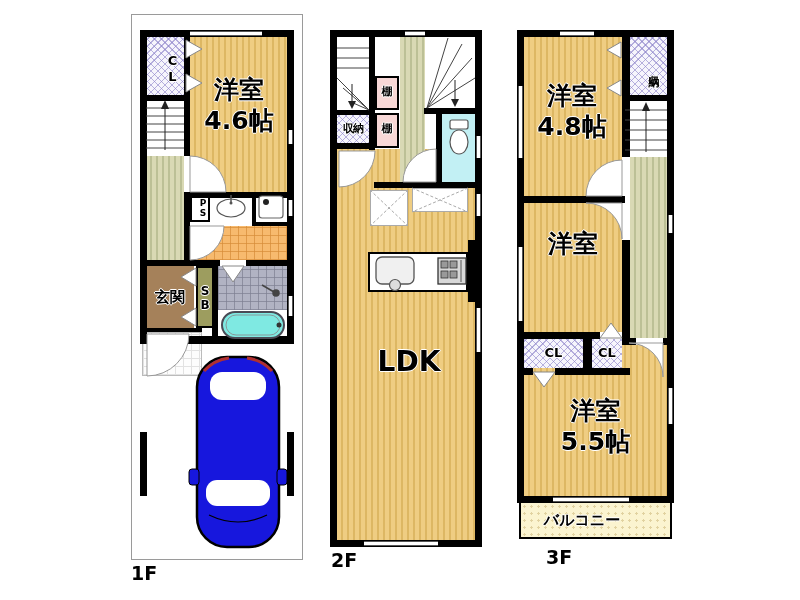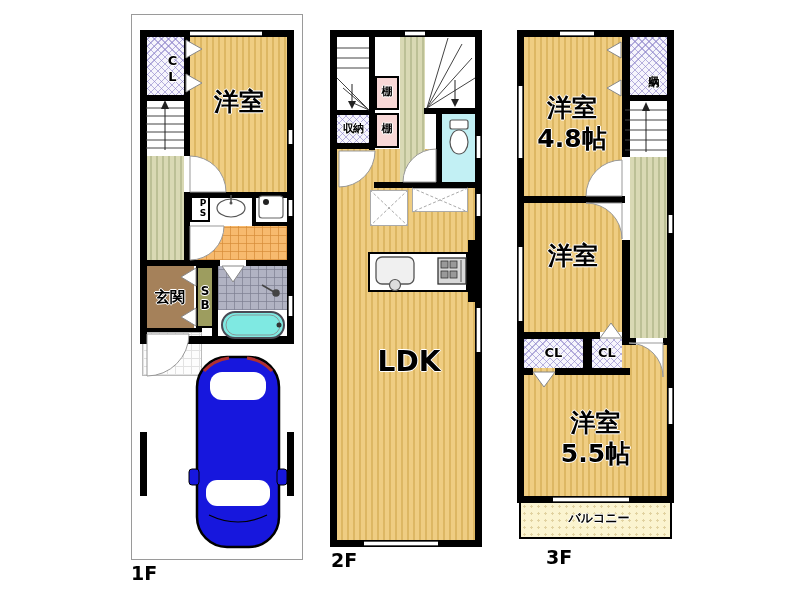--- a/index.html
+++ b/index.html
@@ -25,21 +25,21 @@
   .balc{background-color:#fbf4d0;background-image:radial-gradient(#e1d2a0 1px,transparent 1.3px);background-size:7px 7px;
         border:2px solid #000;border-top:none;}
   .porch{background:#fdfdfd;border:1px solid #bbb;
          background-image:repeating-linear-gradient(0deg,#e2e2e2 0 1px,transparent 1px 8px),
                           repeating-linear-gradient(90deg,#e2e2e2 0 1px,transparent 1px 8px);}
   .white{background:#fff;}
   .window-h{position:absolute;background:#fff;border-top:1.5px solid #555;border-bottom:1.5px solid #555;box-sizing:border-box;}
   .window-v{position:absolute;background:#fff;border-left:1.5px solid #555;border-right:1.5px solid #555;box-sizing:border-box;}
   .lbl{position:absolute;color:#000;font-weight:bold;text-align:center;line-height:1.25;
        text-shadow:1px 0 0 #fff,-1px 0 0 #fff,0 1px 0 #fff,0 -1px 0 #fff;}
-  .room-lbl{font-size:25px;margin-top:12px;}
+  .room-lbl{font-size:25px;}
   .ldk-lbl{font-size:28px;}
   .vtext{writing-mode:vertical-rl;text-orientation:upright;letter-spacing:1px;}
   .flab{position:absolute;color:#000;font-weight:bold;font-size:19px;text-align:left;}
   svg.icons{position:absolute;left:0;top:0;pointer-events:none;}
   .lot{position:absolute;border:1px solid #9a9a9a;background:#fff;}
 </style>
 </head>
 <body>
 
 <div id="plan">
@@ -263,20 +263,21 @@
 
     <g fill="#fff" stroke="#888" stroke-width="1">
       <polygon points="600,338 622,338 611,323"></polygon>
       <polygon points="533,372 555,372 544,387"></polygon>
     </g>
   </svg>
 
   <div class="lbl vtext" style="left:152px;top:46px;width:28px;height:46px;font-size:13px;">CL</div>
   <div class="lbl room-lbl" style="left:190px;top:74px;width:98px;">
     <span>洋室</span><br>
+    <span>4.6帖</span>
   </div>
   <div class="lbl vtext" style="left:192px;top:194px;width:16px;height:27px;font-size:9px;letter-spacing:0;">PS</div>
   <div class="lbl" style="left:146px;top:288px;width:48px;font-size:15px;">玄関</div>
   <div class="lbl vtext" style="left:198px;top:278px;width:14px;height:40px;font-size:12px;letter-spacing:0;">SB</div>
   <div class="flab" style="left:131px;top:562px;width:44px;">1F</div>
 
   <div class="lbl" style="left:375px;top:85px;width:24px;font-size:11px;">棚</div>
   <div class="lbl" style="left:375px;top:122px;width:24px;font-size:11px;">棚</div>
   <div class="lbl" style="left:336px;top:122px;width:34px;font-size:11px;letter-spacing:-1px;">収納</div>
   <div class="lbl ldk-lbl" style="left:337px;top:344px;width:144px;">
@@ -291,16 +292,16 @@
   </div>
   <div class="lbl room-lbl" style="left:524px;top:228px;width:98px;">
     <span>洋室</span><br>
   </div>
   <div class="lbl" style="left:524px;top:345px;width:59px;font-size:13px;">CL</div>
   <div class="lbl" style="left:592px;top:345px;width:30px;font-size:13px;">CL</div>
   <div class="lbl room-lbl" style="left:524px;top:395px;width:143px;">
     <span>洋室</span><br>
     <span>5.5帖</span>
   </div>
-  <div class="lbl" style="left:514px;top:511px;width:170px;font-size:12px;">バルコニー</div>
+  <div class="lbl" style="left:497px;top:511px;width:170px;font-size:15px;">バルコニー</div>
   <div class="flab" style="left:546px;top:546px;width:44px;">3F</div>
 
 </div>
 
 </body></html>

